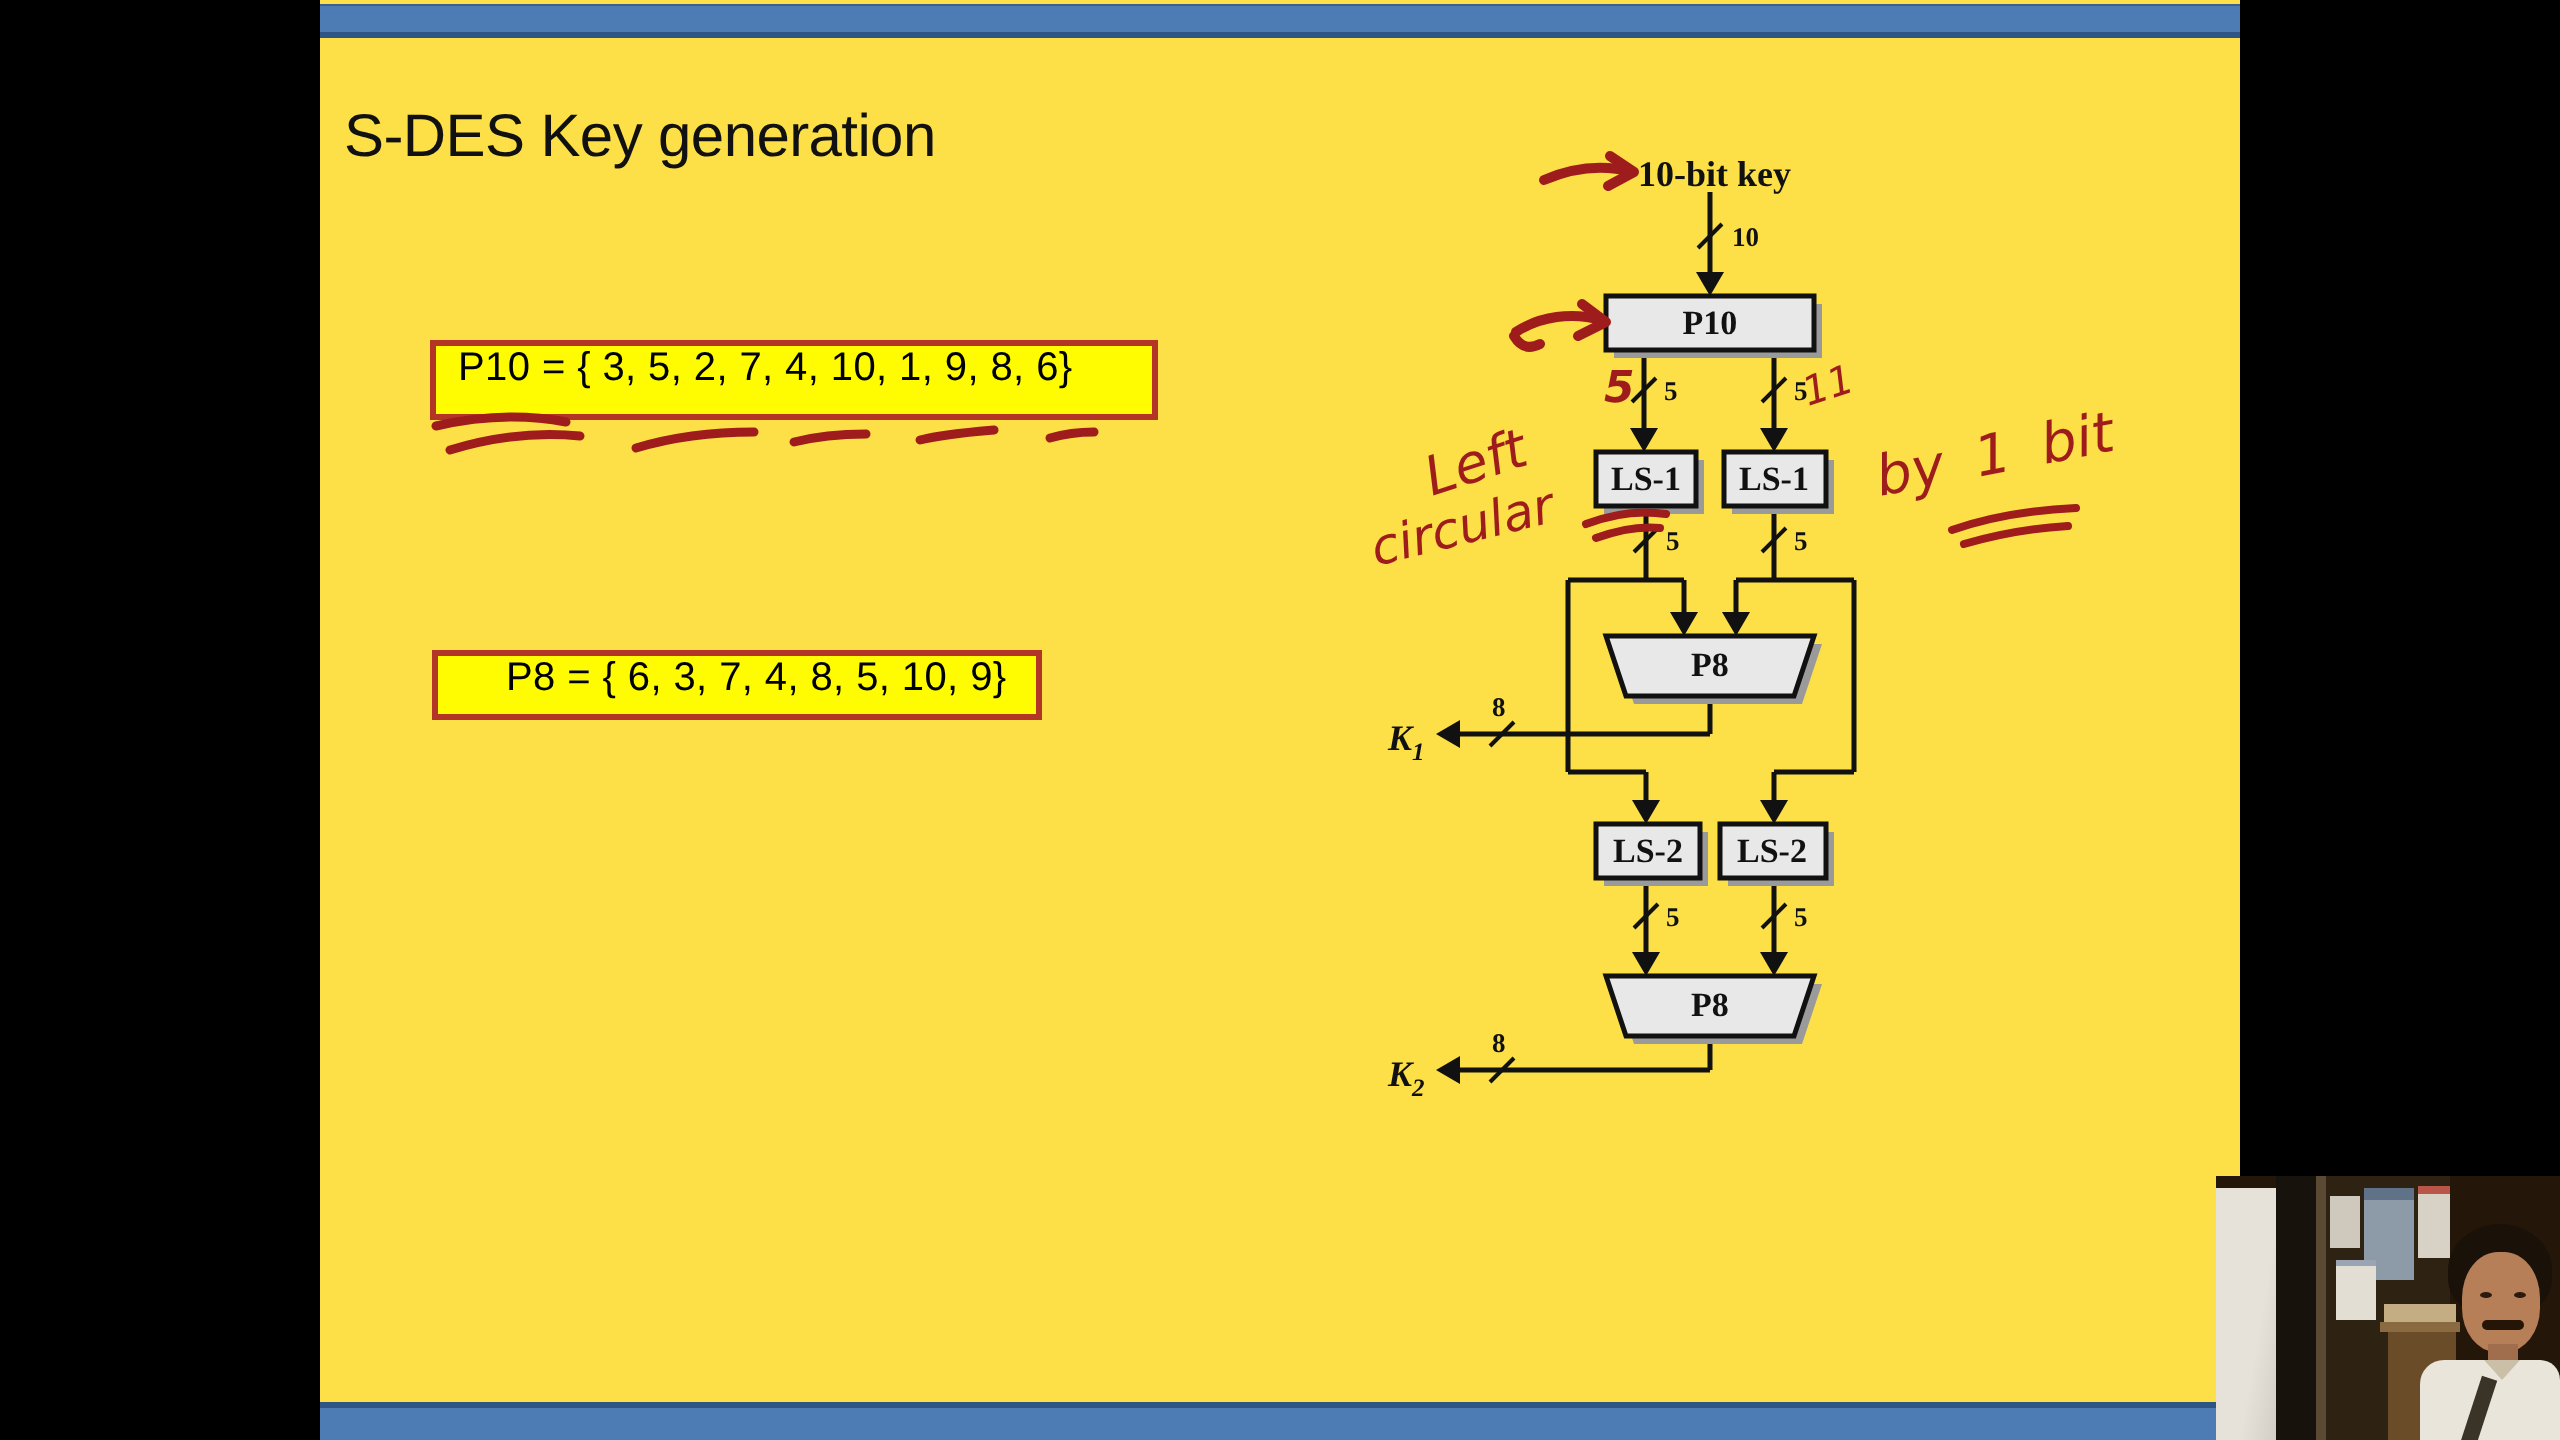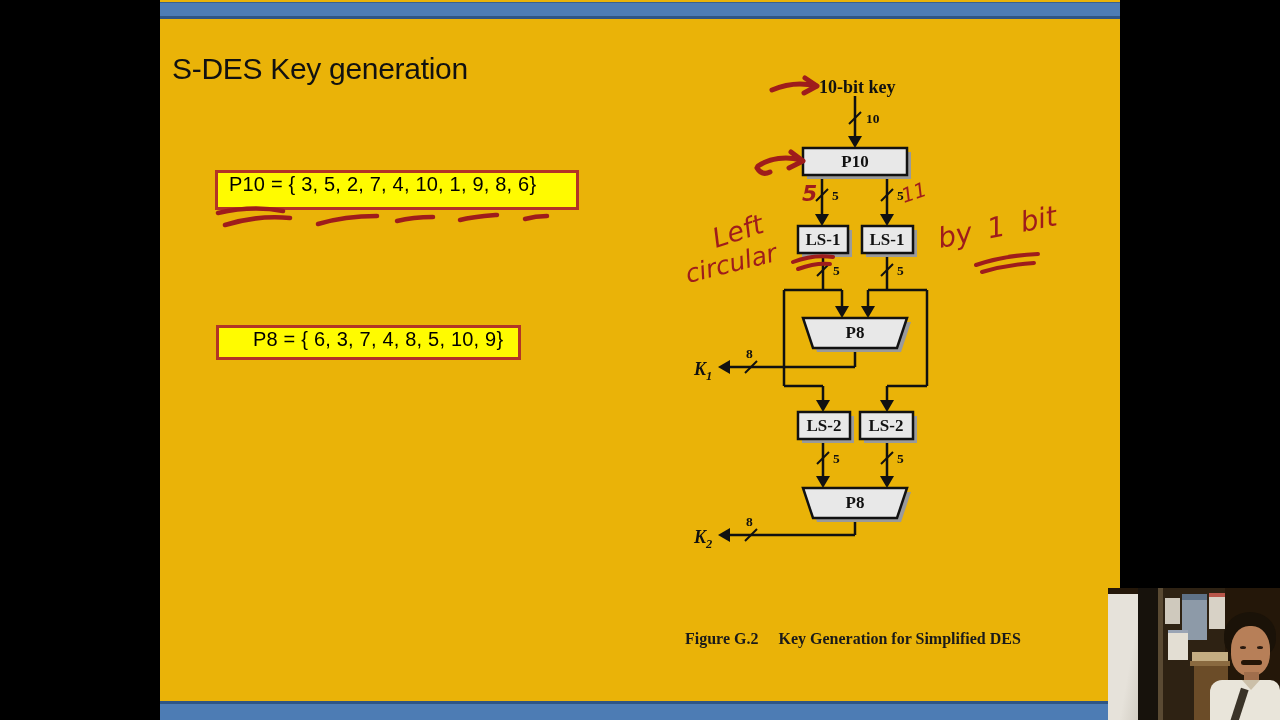--- a/index.html
+++ b/index.html
@@ -1,18 +1,18 @@
 <!DOCTYPE html>
 <html><head>
 <meta charset="utf-8">
 <style>
   html,body{margin:0;padding:0;background:#000;}
   .stage{position:relative;width:1280px;height:720px;background:#000;overflow:hidden;
          font-family:"Liberation Sans",sans-serif;}
-  .slide{position:absolute;left:160px;top:0;width:960px;height:720px;background:#eab308;}
+  .slide{position:absolute;left:160px;top:0;width:960px;height:720px;background:#fde047;}
   .bar{position:absolute;left:160px;width:960px;background:#4d7cb4;}
   .bar-top{top:2px;height:13px;border-top:1px solid #39618f;border-bottom:3px solid #2f5584;}
   .bar-bottom{top:701px;height:19px;border-top:3px solid #2f5584;}
   .slide-title{position:absolute;left:12px;top:52px;font-size:30px;color:#111;
                letter-spacing:-0.3px;font-weight:400;}
   .hl-box{position:absolute;background:#fffb00;border:3px solid #b23526;color:#000;
           font-size:20px;font-weight:500;display:flex;align-items:flex-start;box-sizing:border-box;
           padding-left:11px;letter-spacing:0.2px;}
   .hl-p10{left:55px;top:170px;width:364px;height:40px;}
   .hl-p8{left:56px;top:325px;width:305px;height:35px;padding-left:34px;}
@@ -57,23 +57,20 @@
         <path d="M187 16 C 199 13 211 12 223 12"></path>
         <path d="M250 15 C 262 12 275 11 287 10"></path>
         <path d="M315 14 C 322 12 330 11 337 11"></path>
       </g>
     </svg>
 
     <div class="hl-box hl-p8">
       <span>P8 = { 6, 3, 7, 4, 8, 5, 10, 9}</span>
     </div>
 
-    <div class="caption">
-      <span class="fig">Figure G.2</span><span>Key Generation for Simplified DES</span>
-    </div>
 
     <svg style="position:absolute;left:520px;top:60px;" width="420" height="510" viewBox="0 0 420 510">
 
       <g class="wire">
         <path d="M175 36 V76"></path>
         <path d="M142 115 V154"></path>
           <path d="M207 115 V154"></path>
         <path d="M143 193 V230"></path>
           <path d="M207 193 V230"></path>
         <path d="M104 230 H162"></path>

